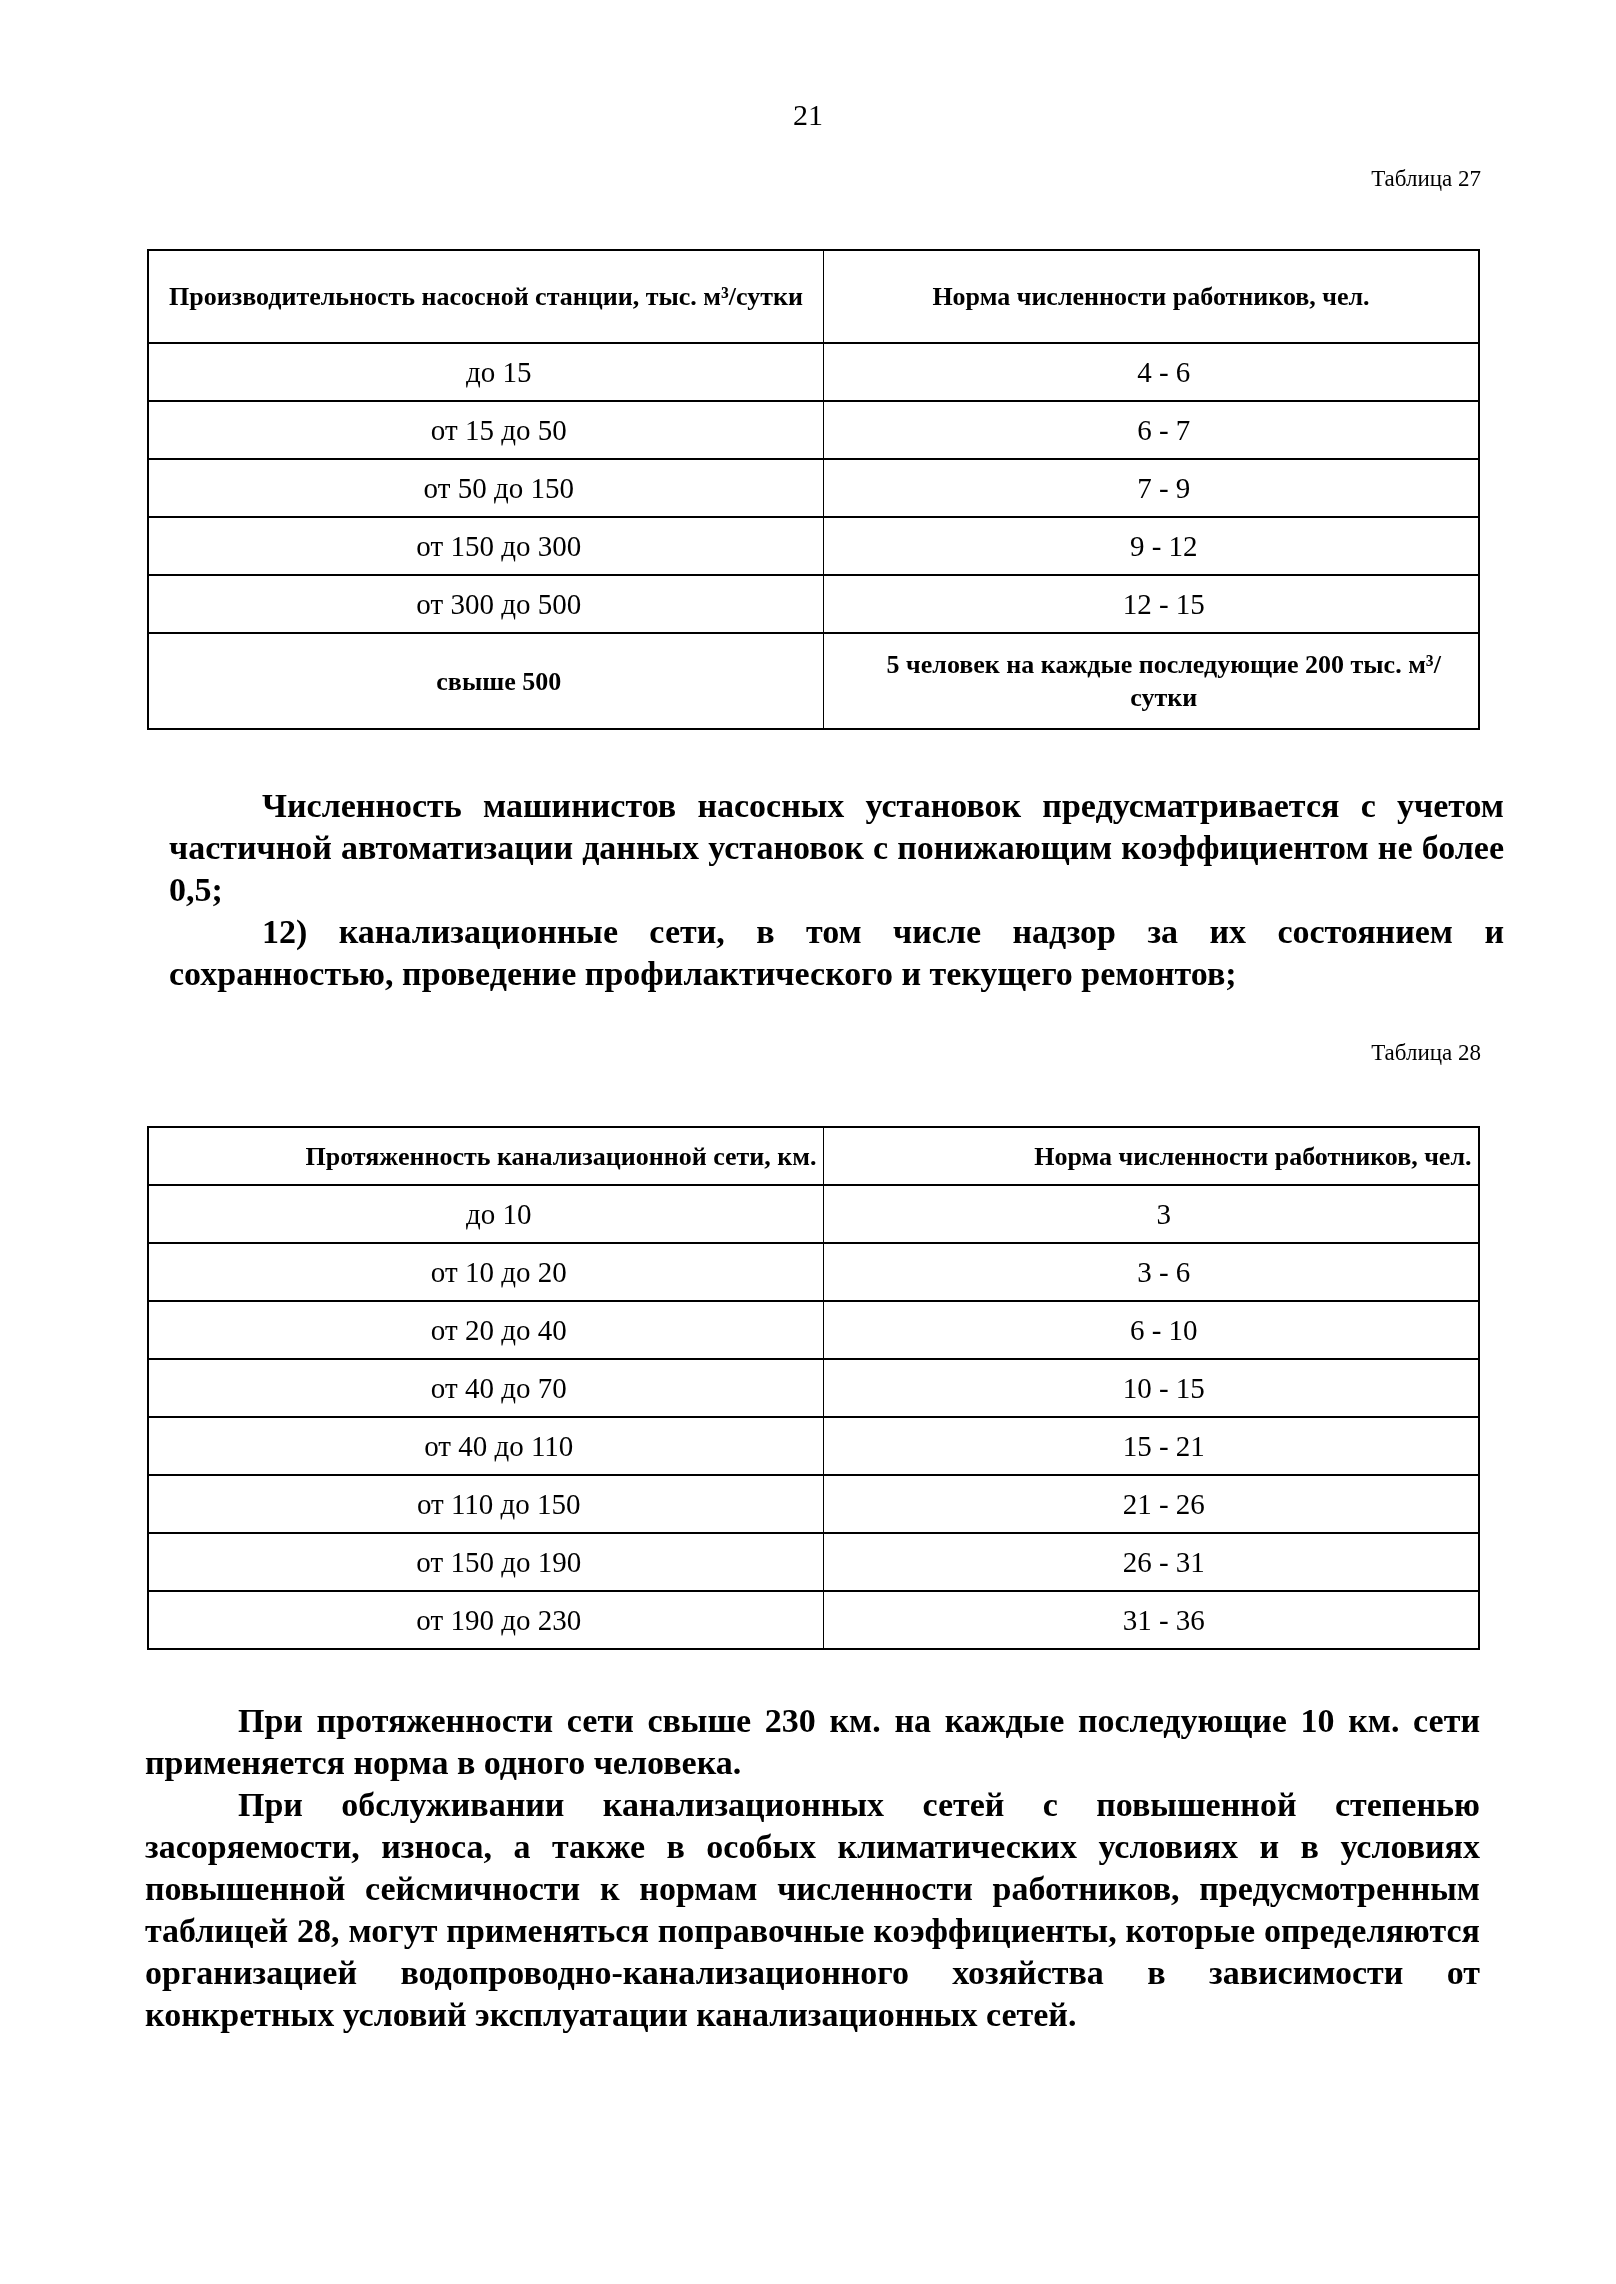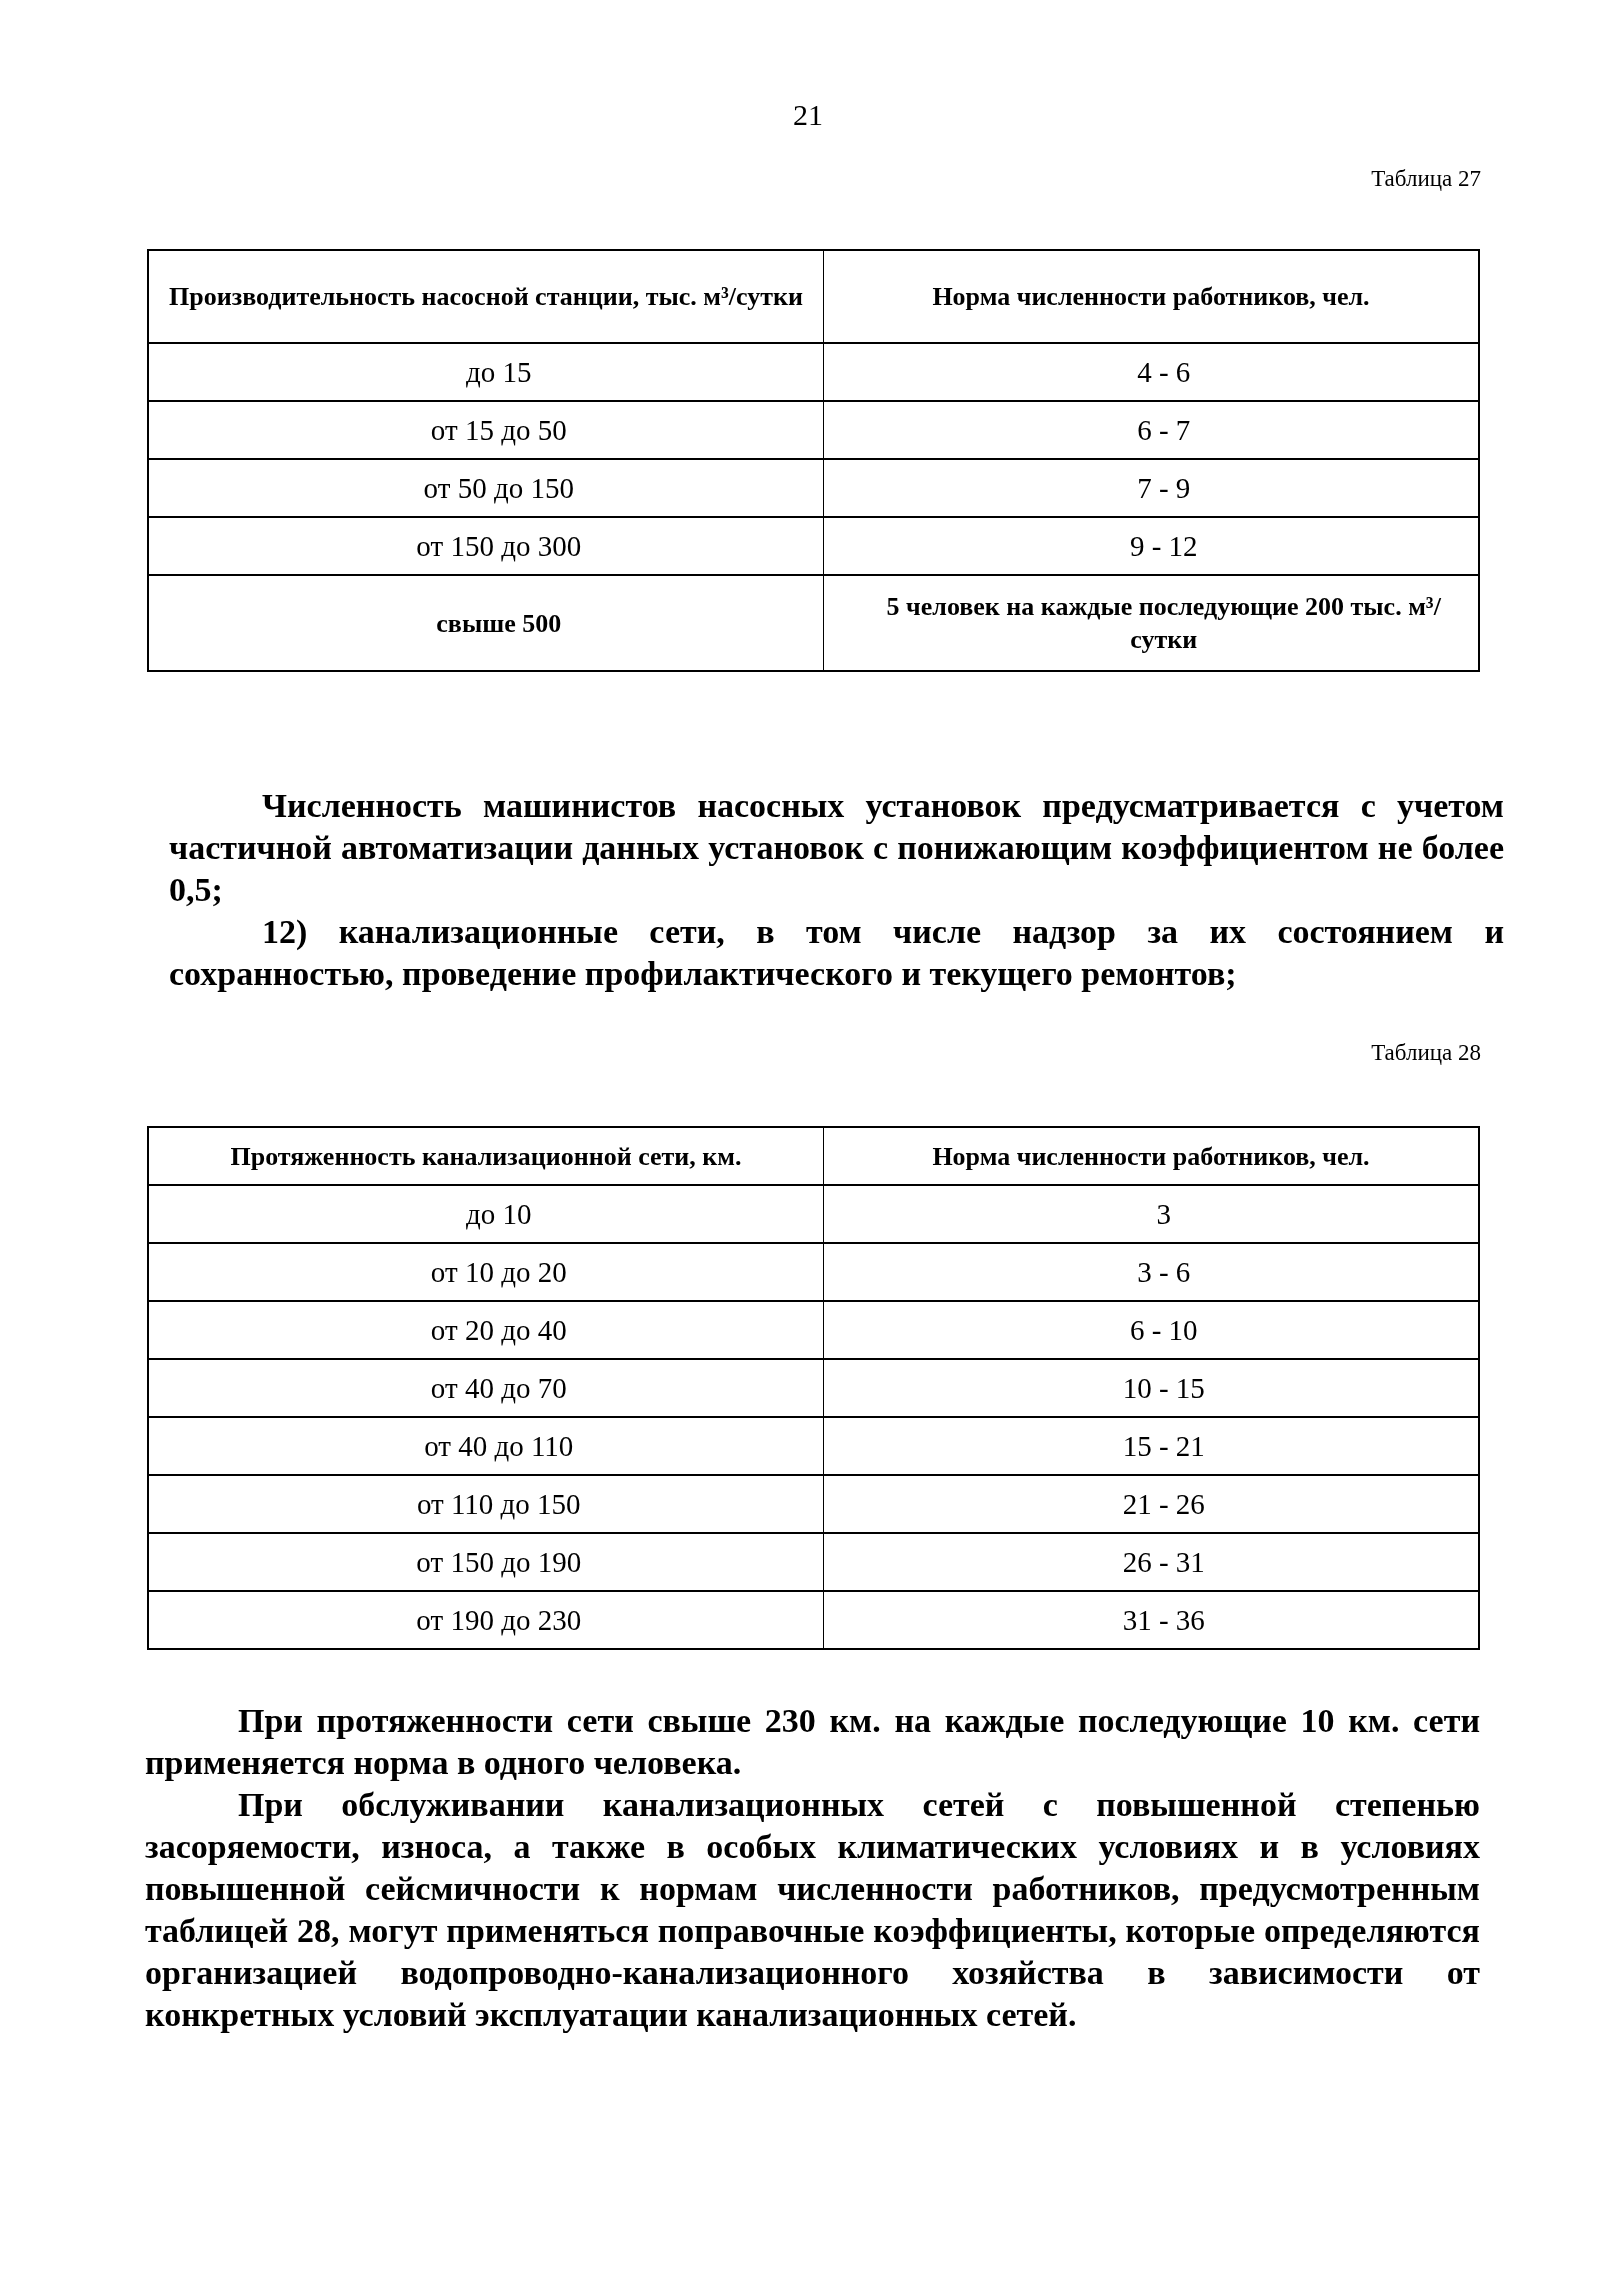--- a/index.html
+++ b/index.html
@@ -12,21 +12,21 @@
   table.doc td.c1 { width: 661px; border-right-width: 1.3px; }
   table.doc td.c2 { border-left-width: 1.3px; }
   table.doc .head td { font-weight: bold; font-size: 26px; line-height: 33px; }
   table.doc .row td { font-size: 29px; padding-left: 32px; }
   table.doc .row td.bold { font-weight: bold; font-size: 26px; line-height: 33px; }
   #t27 { top: 249px; }
   #t27 .head td { height: 91px; }
   #t27 .row td { height: 56px; }
   #t27 .row.tall td { height: 94px; }
   #t28 { top: 1126px; }
-  #t28 .head td { height: 56px; }
+  #t28 .head td { height: 56px; text-align: right; }
   #t28 .row td { height: 56px; }
   .para { position: absolute; left: 145px; width: 1335px; font-size: 34px; line-height: 42px; text-align: justify; font-weight: bold; }
   .para p { margin: 0; text-indent: 93px; text-align-last: left; }
 </style>
 </head>
 <body>
 
 <div class="page-number">21</div>
 
 <div class="table-caption" style="top:166px;">Таблица 27</div>
@@ -45,20 +45,24 @@
     <td class="c1">от 15 до 50</td>
     <td class="c2">6 - 7</td>
   </tr>
   <tr class="row">
     <td class="c1">от 50 до 150</td>
     <td class="c2">7 - 9</td>
   </tr>
   <tr class="row">
     <td class="c1">от 150 до 300</td>
     <td class="c2">9 - 12</td>
+  </tr>
+  <tr class="row">
+    <td class="c1">от 300 до 500</td>
+    <td class="c2">12 - 15</td>
   </tr>
   <tr class="row tall">
     <td class="c1 bold">свыше 500</td>
     <td class="c2 bold">5 человек на каждые последующие 200 тыс. м³/сутки</td>
   </tr>
 </tbody>
   </table>
 
 <div class="para" style="top:785px;margin-left:24px;">
   <p>Численность машинистов насосных установок предусматривается с учетом частичной автоматизации данных установок с понижающим коэффициентом не более 0,5;</p>

